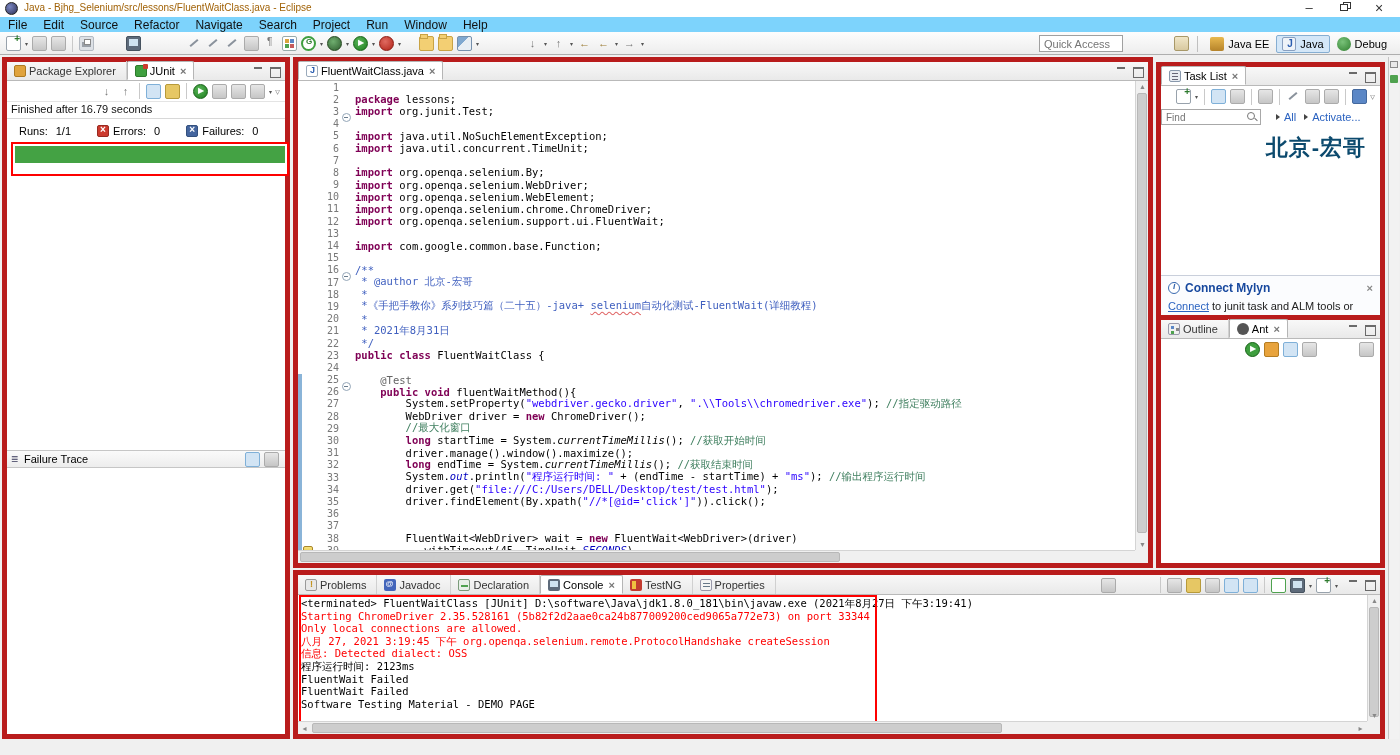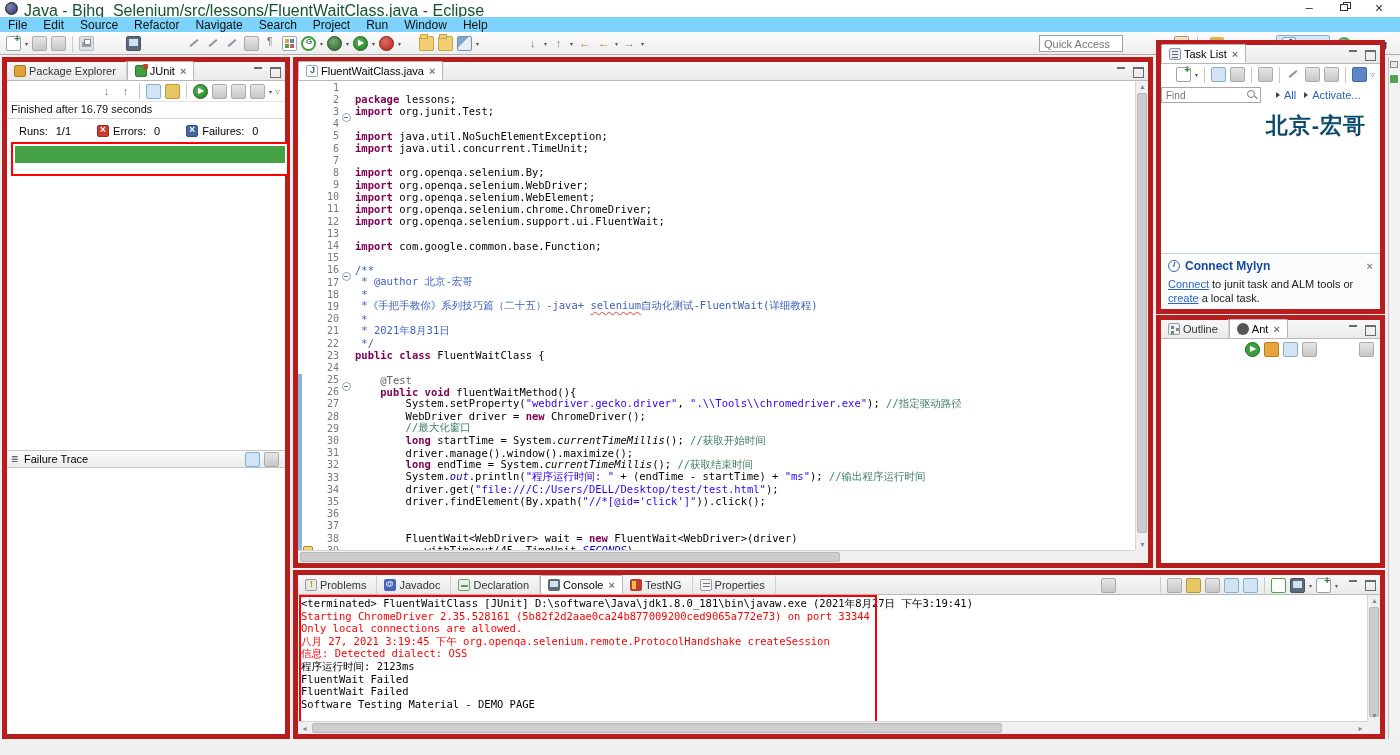--- a/index.html
+++ b/index.html
@@ -3,21 +3,21 @@
 <meta charset="utf-8">
 <style>
   * { margin:0; padding:0; box-sizing:border-box; }
   html,body { width:1400px; height:755px; overflow:hidden; background:#f0f0f0;
     font-family:"Liberation Sans", sans-serif; font-size:11px; color:#000; }
 
   
   #titlebar { position:absolute; left:0; top:0; width:1400px; height:17px; background:#fff; }
   #eclipse-logo { position:absolute; left:5px; top:2px; width:13px; height:13px; border-radius:50%;
     background:radial-gradient(circle at 35% 35%, #7a86c2, #2c2f55); border:1px solid #222; }
-  #window-title { position:absolute; left:24px; top:2px; font-size:16px; color:#14532d; white-space:nowrap; }
+  #window-title { position:absolute; left:24px; top:2px; font-size:10px; color:#a16207; white-space:nowrap; }
   .wc { position:absolute; top:0; width:30px; height:17px; text-align:center; font-size:13px; color:#333; line-height:16px; }
   #btn-minimize { right:76px; }
   #btn-restore { right:40px; }
   #btn-restore .rsq { position:absolute; left:10px; top:4px; width:8px; height:7px; border:1px solid #333; background:#fff; }
   #btn-restore .rsq2 { left:13px; top:2px; }
   #btn-close { right:6px; font-size:14px; }
 
   
   #menubar { position:absolute; left:0; top:17px; width:1400px; height:15px; background:#7dd3fc; }
   #menubar span { display:inline-block; padding:1px 8px; font-size:12px; color:#111; }
@@ -159,21 +159,21 @@
   .seg-d { text-decoration:line-through;text-align:right; }
   .vscroll { position:absolute; right:0; top:19px; bottom:13px; width:13px; background:#f0f0f0; border-left:1px solid #d4d4d4; }
   .vthumb { position:absolute; left:1px; right:1px; background:#cdcdcd; border:1px solid #b8b8b8; border-radius:2px; }
   .sarrow { position:absolute; left:0; width:13px; height:11px; text-align:center; font-size:7px; color:#888; line-height:11px; }
   .hscroll { position:absolute; left:0; bottom:0; right:13px; height:13px; background:#f0f0f0; border-top:1px solid #d4d4d4; }
   .hthumb { position:absolute; top:1px; bottom:1px; background:#cdcdcd; border:1px solid #b8b8b8; border-radius:2px; }
   .harrow { position:absolute; top:0; width:13px; height:13px; text-align:center; font-size:8px; color:#888; line-height:13px; }
   .scorner { position:absolute; right:0; bottom:0; width:13px; height:13px; background:#f0f0f0; }
 
   
-  #task-panel { left:1156px; top:40px; width:229px; height:274px; }
+  #task-panel { left:1156px; top:62px; width:229px; height:274px; }
   #task-toolbar { position:absolute; left:0; top:19px; right:0; height:21px; display:flex; align-items:center;
     justify-content:flex-end; padding-right:4px; background:#fff; }
   #task-find-row { position:absolute; left:0; top:40px; right:0; height:20px; display:flex; align-items:center; }
   #find-input { width:100px; height:16px; border:1px solid #a8a8a8; font-size:10px; padding:1px 14px 1px 4px; color:#333; }
   .find-mag { position:relative; width:12px; height:12px; margin-left:-15px; margin-right:10px; }
   .find-mag::before { content:""; position:absolute; left:1px; top:1px; width:6px; height:6px; border:1px solid #777; border-radius:50%; }
   .find-mag::after { content:""; position:absolute; left:8px; top:8px; width:4px; height:1px; background:#777; transform:rotate(45deg); }
   .tri { width:0; height:0; border-left:4px solid #444; border-top:3px solid transparent; border-bottom:3px solid transparent; margin:0 4px 0 8px; }
   .flink { color:#2a62c0; font-size:11px; }
   #watermark { position:absolute; right:14px; top:66px; font-size:22px; font-weight:bold; letter-spacing:1px; }

